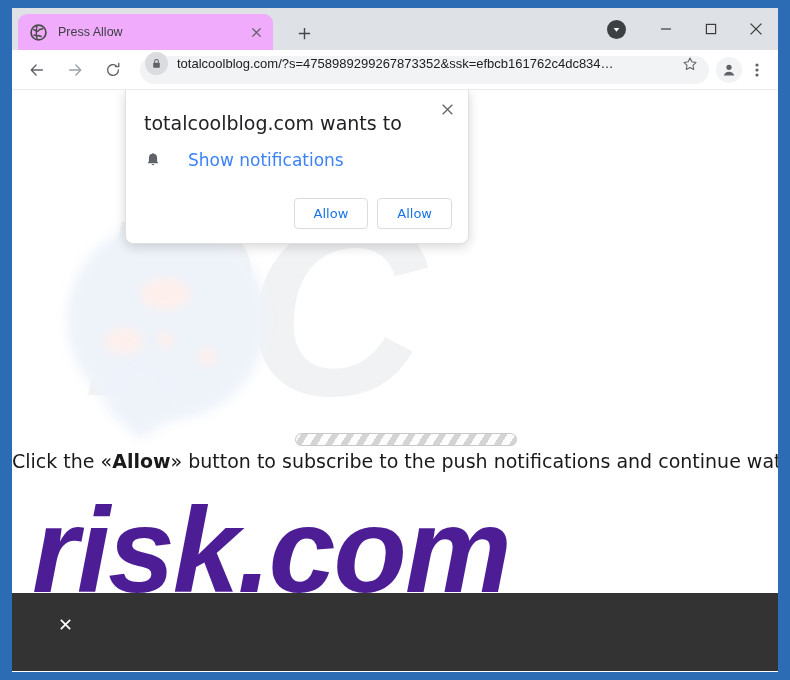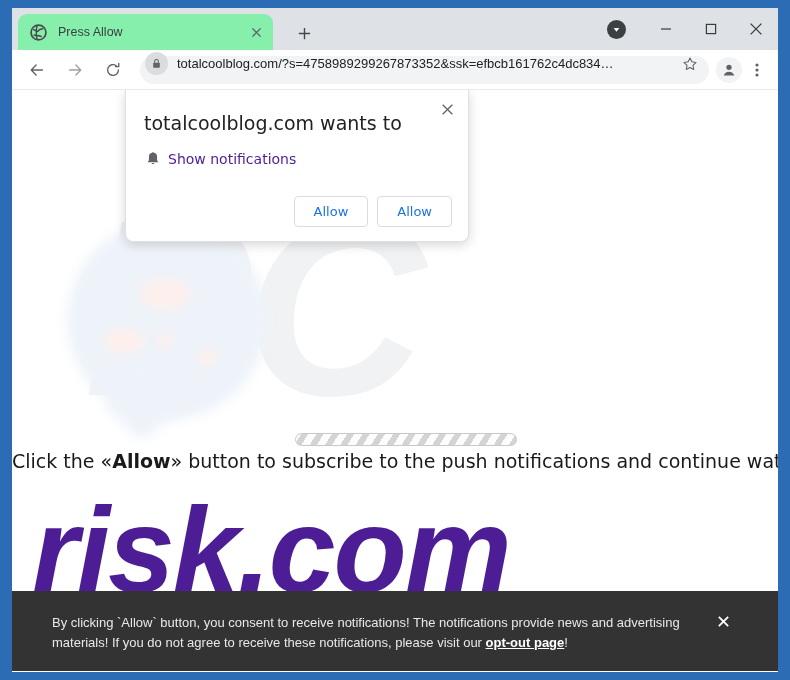--- a/index.html
+++ b/index.html
@@ -39,21 +39,21 @@
     position: relative;
     height: 42px;
     background: #dee1e6;
   }
   #tab {
     position: absolute;
     left: 6px;
     top: 6px;
     width: 255px;
     height: 36px;
-    background: #86efac;
+    background: #f0abfc;
     border-radius: 9px 9px 0 0;
     display: flex;
     align-items: center;
     padding: 0 8px 0 12px;
     box-sizing: border-box;
   }
   #tab .favicon {
     width: 17px; height: 17px;
     flex: 0 0 auto;
     display: block;
@@ -312,23 +312,23 @@
     align-items: center;
     margin-top: 16px;
   }
   #perm-row .bell {
     width: 18px; height: 18px;
     display: flex; align-items: center; justify-content: center;
     color: #5f6368;
     flex: 0 0 auto;
   }
   #perm-row .perm-label {
-    font-size: 14px;
-    color: #4c1d95;
-    margin-left: 6px;
+    font-size: 17px;
+    color: #3b82f6;
+    margin-left: 26px;
     font-family: "DejaVu Sans", sans-serif;
   }
   #perm-actions {
     display: flex;
     justify-content: flex-end;
     gap: 9px;
     margin-top: 28px;
   }
   #perm-actions button {
     font-family: "DejaVu Sans", sans-serif;
@@ -519,23 +519,20 @@
           </span>
           <span class="perm-label">Show notifications</span>
         </div>
         <div id="perm-actions">
           <button>Allow</button>
           <button>Allow</button>
         </div>
       </div>
 
       <div id="banner">
-        <div id="banner-text">
-          <span>By clicking `Allow` button, you consent to receive notifications! The notifications provide news and advertising materials! If you do not agree to receive these notifications, please visit our </span><a href="#">opt-out page</a><span>!</span>
-        </div>
         <div id="banner-close">
           <svg viewBox="0 0 14 14" width="13" height="13">
             <path d="M2 2 L12 12 M12 2 L2 12" stroke="#ffffff" stroke-width="1.9" fill="none"></path>
           </svg>
         </div>
       </div>
 
     </div>
   </div>
 </div>

